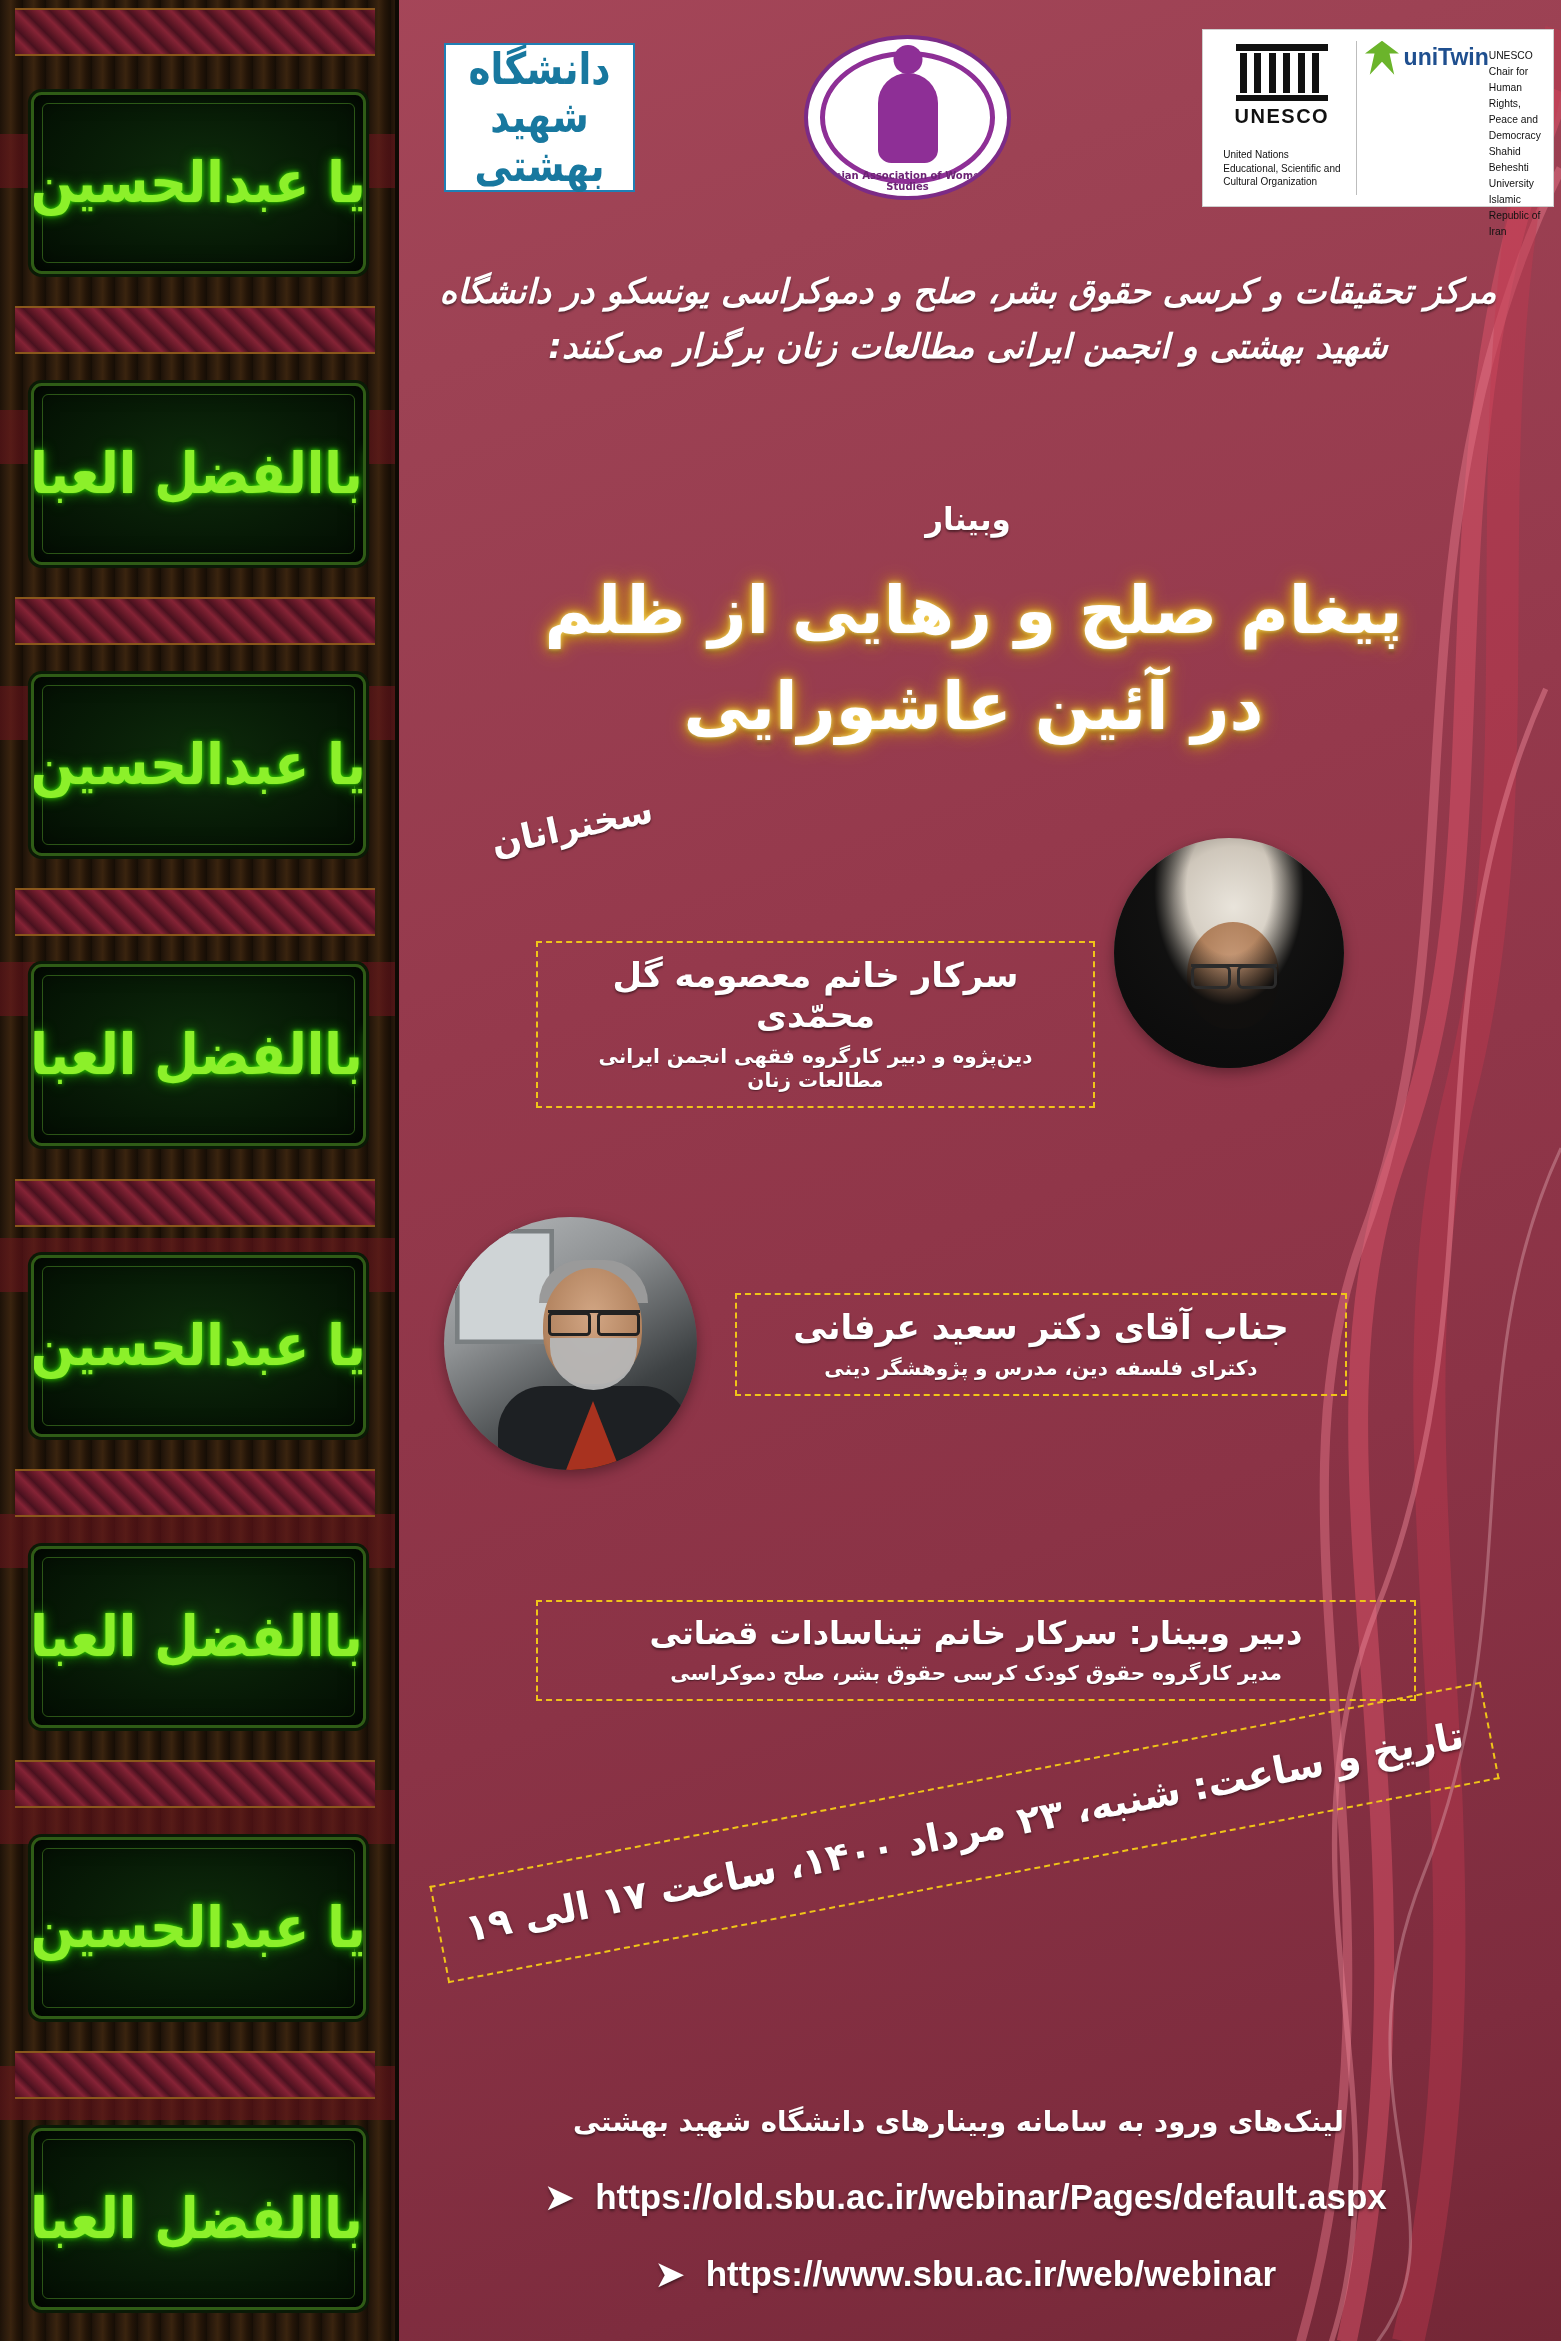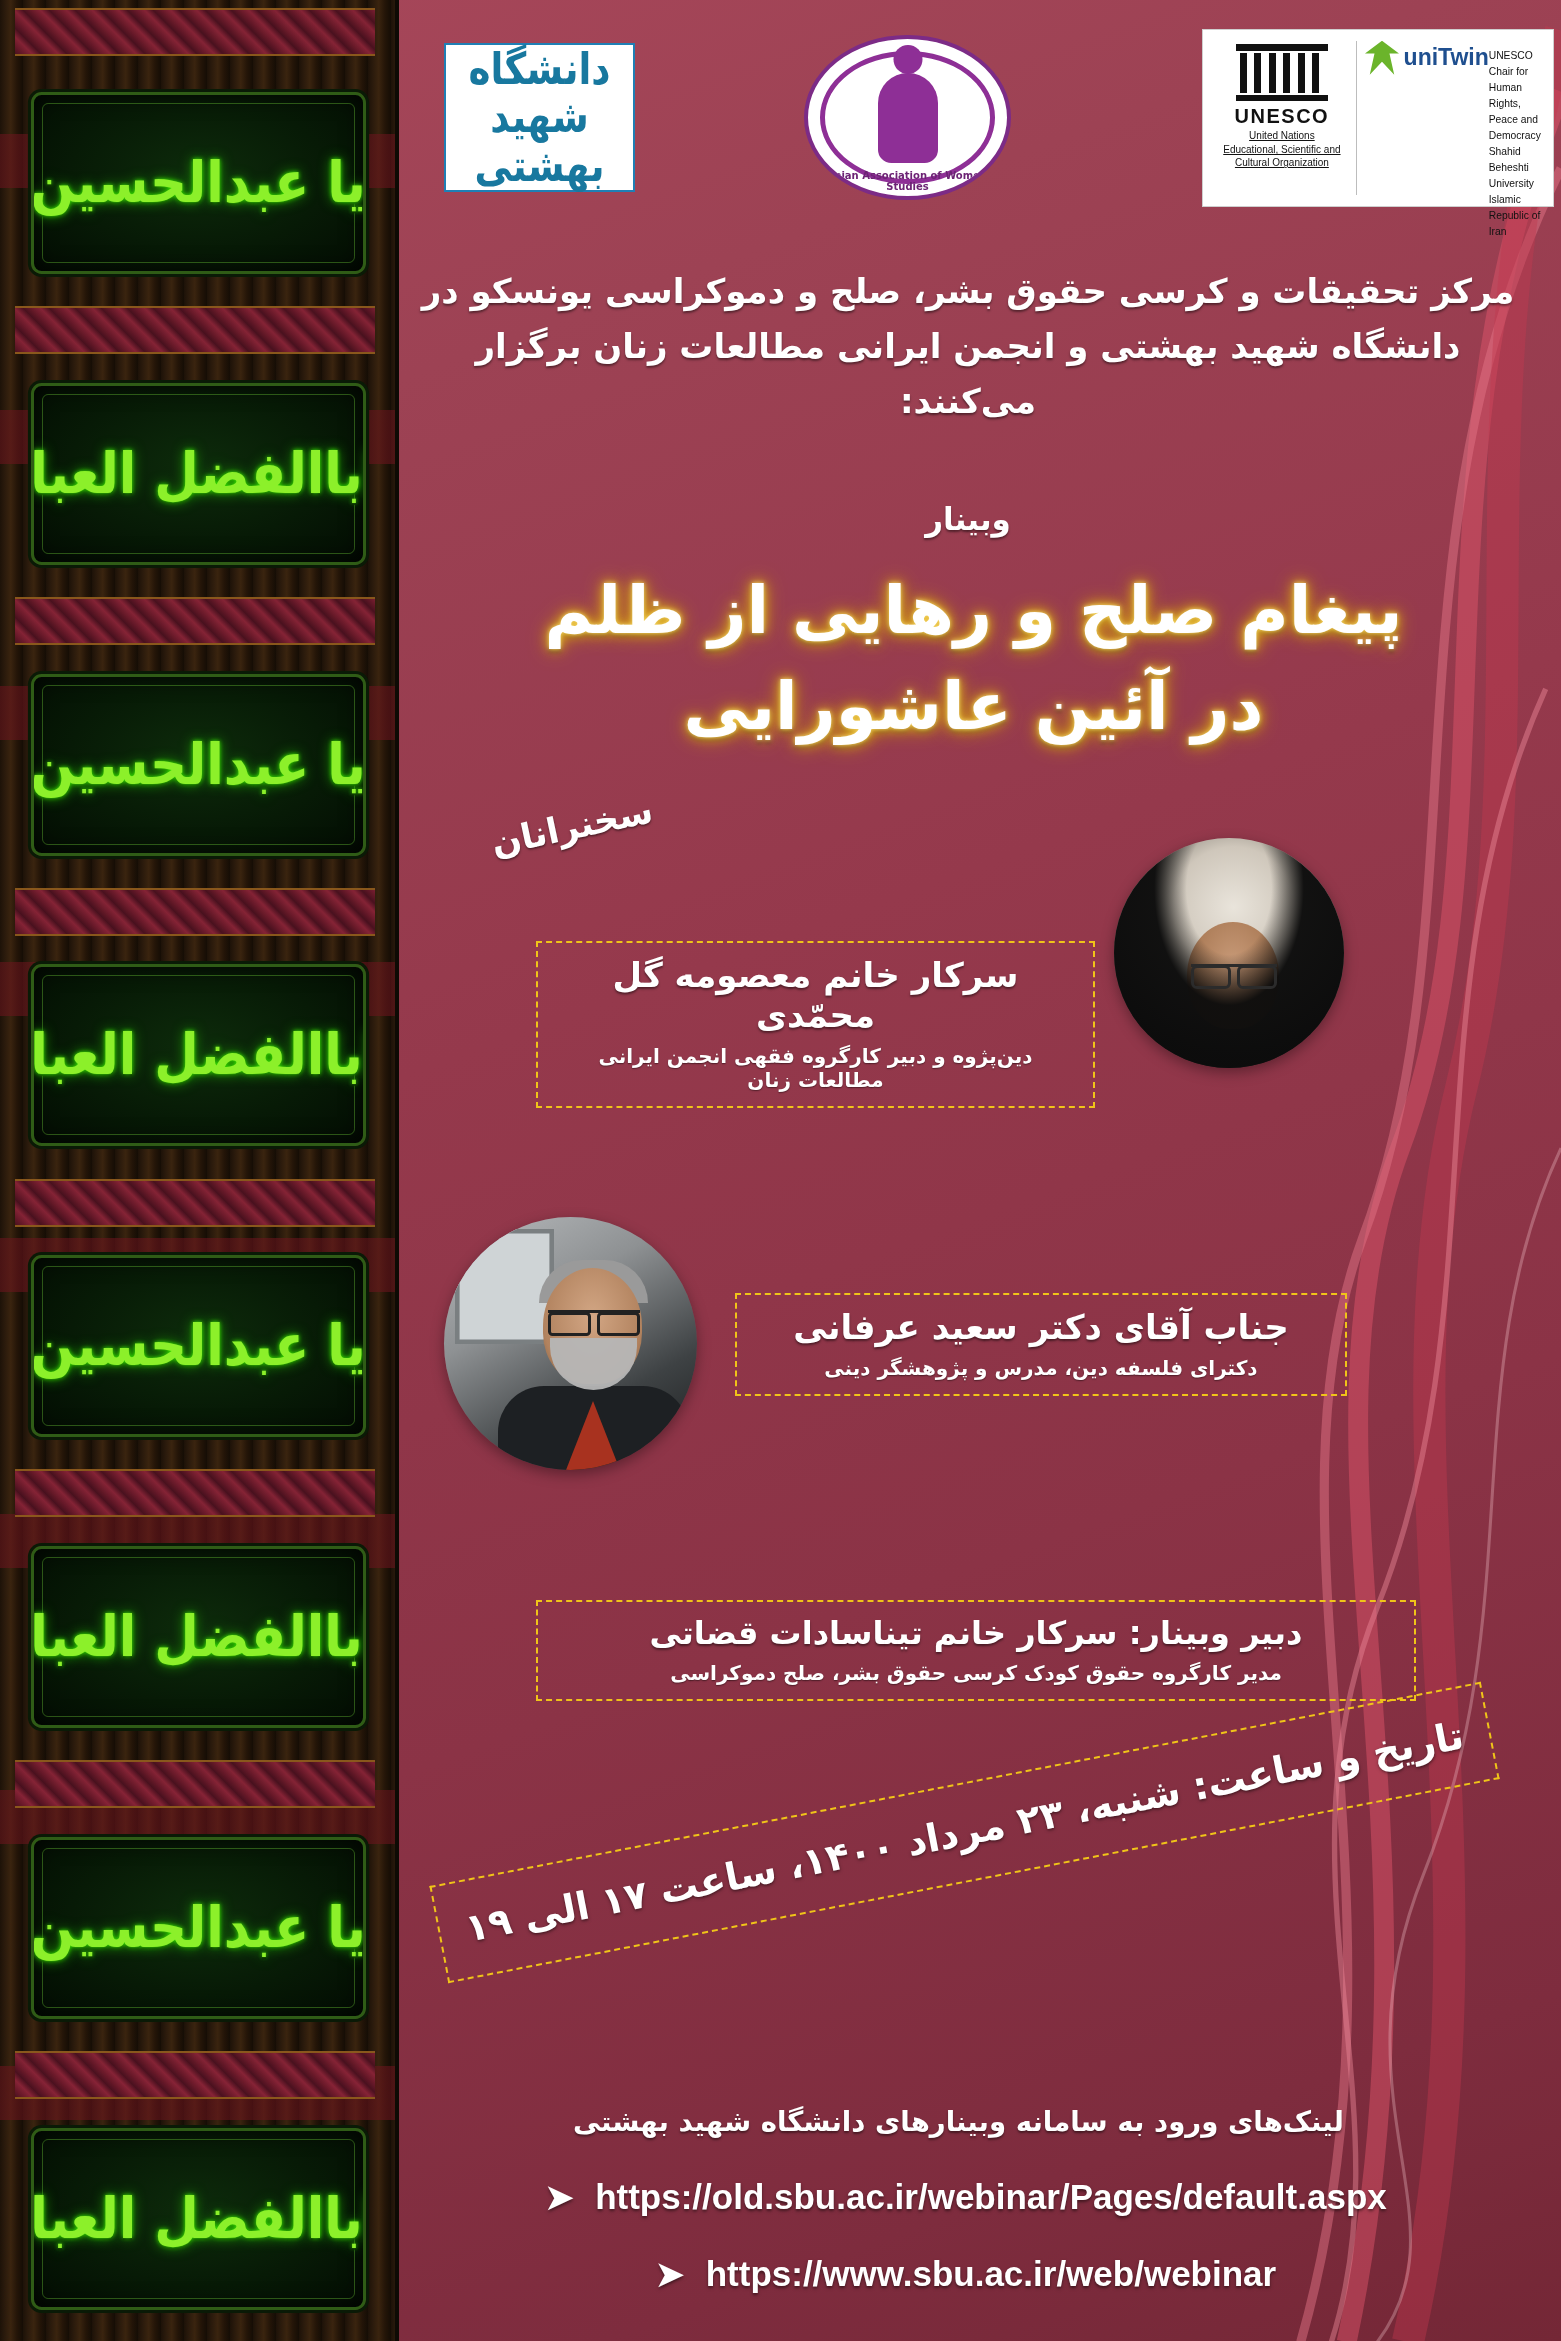--- a/index.html
+++ b/index.html
@@ -222,23 +222,22 @@
     color: #111;
     font-weight: bold;
     margin-top: 4.6px;
     text-align: center;
   }
   .unesco-sub {
     font-family: "Liberation Sans", sans-serif;
     font-size: 10px;
     line-height: 1.35;
     color: #111;
-    text-align: center;
-    margin-top: 1px;
-    text-decoration: underline;
+    text-align: left;
+    margin-top: 20px;
   }
   .unesco-right {
     flex: 1;
     display: flex;
     flex-direction: row;
     align-items: flex-start;
   }
   .unitwin {
     display: flex;
     align-items: center;
@@ -269,20 +268,21 @@
     position: absolute;
     top: 264px;
     left: 417px;
     right: 42px;
     text-align: center;
     color: #ffffff;
     font-size: 34px;
     font-weight: bold;
     line-height: 1.62;
     text-shadow: 0 1.5px 2.3px rgba(0,0,0,0.45);
+    font-style: italic;
   }
   .webinar-word {
     position: absolute;
     top: 501px;
     left: 417px;
     right: 42px;
     text-align: center;
     color: #ffffff;
     font-size: 31px;
     font-weight: bold;

